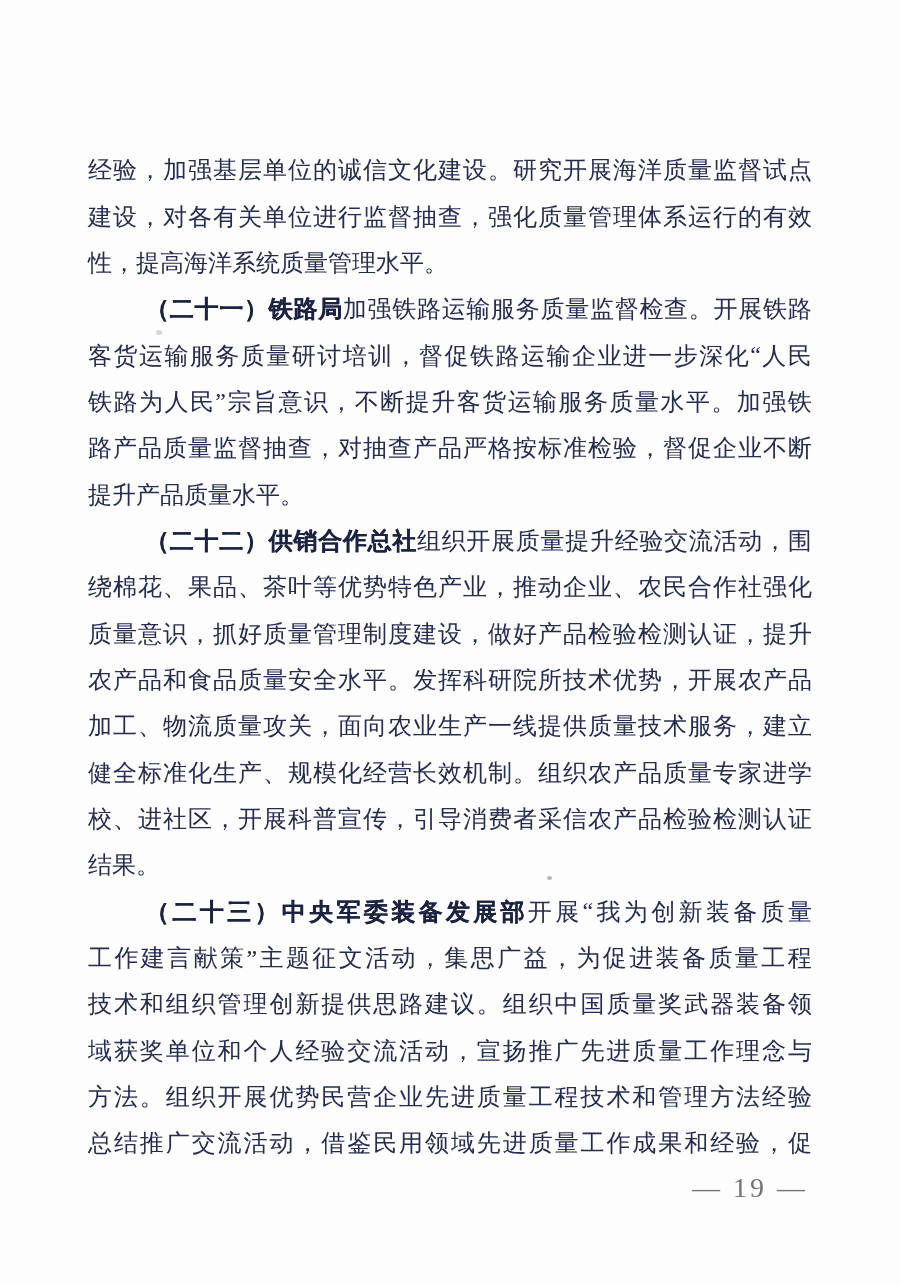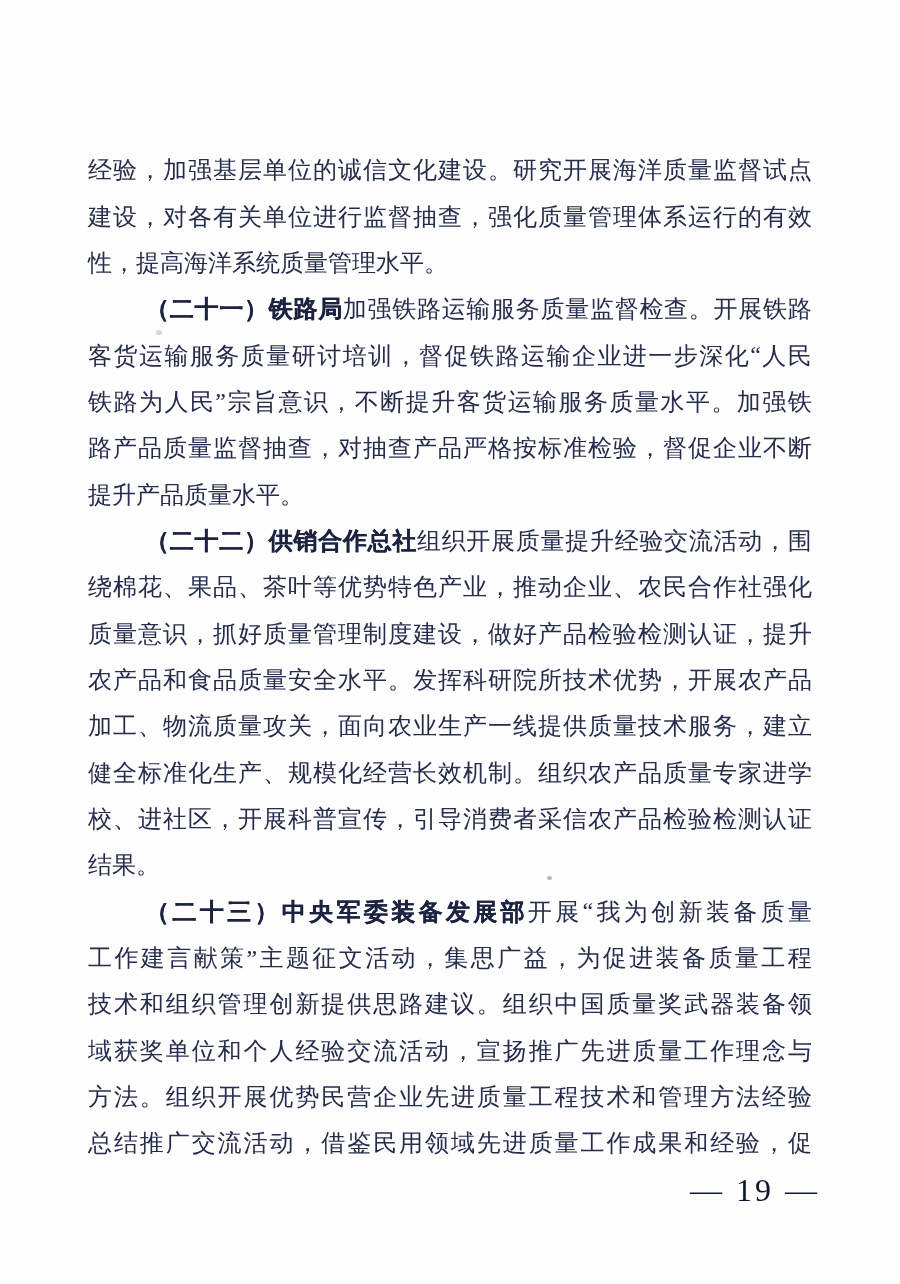--- a/index.html
+++ b/index.html
@@ -43,24 +43,24 @@
   .line .b {
     font-weight: 700;
     color: #1c2340;
     text-shadow: 0.4px 0 0 #1c2340;
   }
   .page-number {
     position: absolute;
     left: 690px;
     top: 1172px;
     width: 120px;
-    font-size: 32px;
+    font-size: 28px;
     letter-spacing: 3px;
-    color: #0f172a;
-    text-align: left;
+    color: #737373;
+    text-align: center;
     white-space: nowrap;
   }
   .speck {
     position: absolute;
     border-radius: 50%;
   }
   .speck-1 {
     left: 547px; top: 876px;
     width: 5px; height: 4px;
     background: #8a8f9d;

